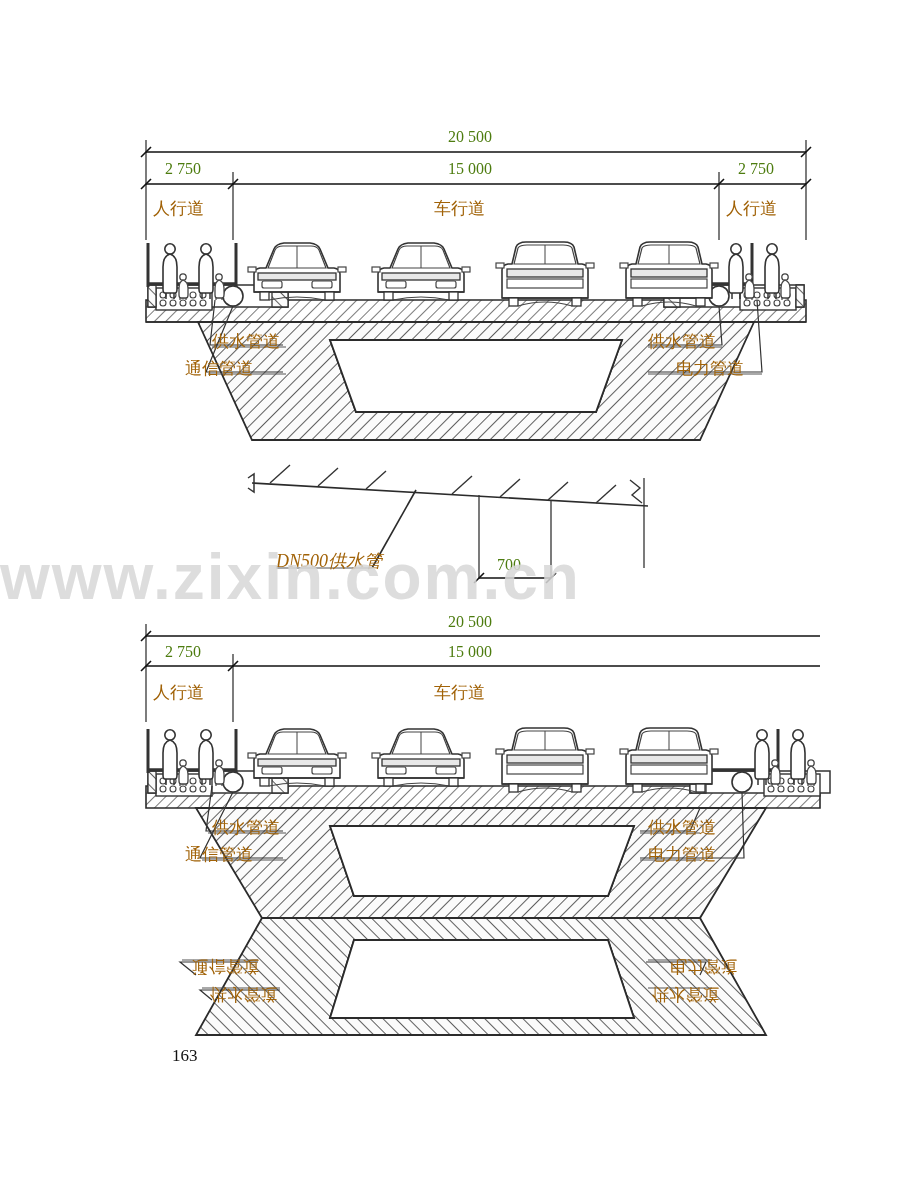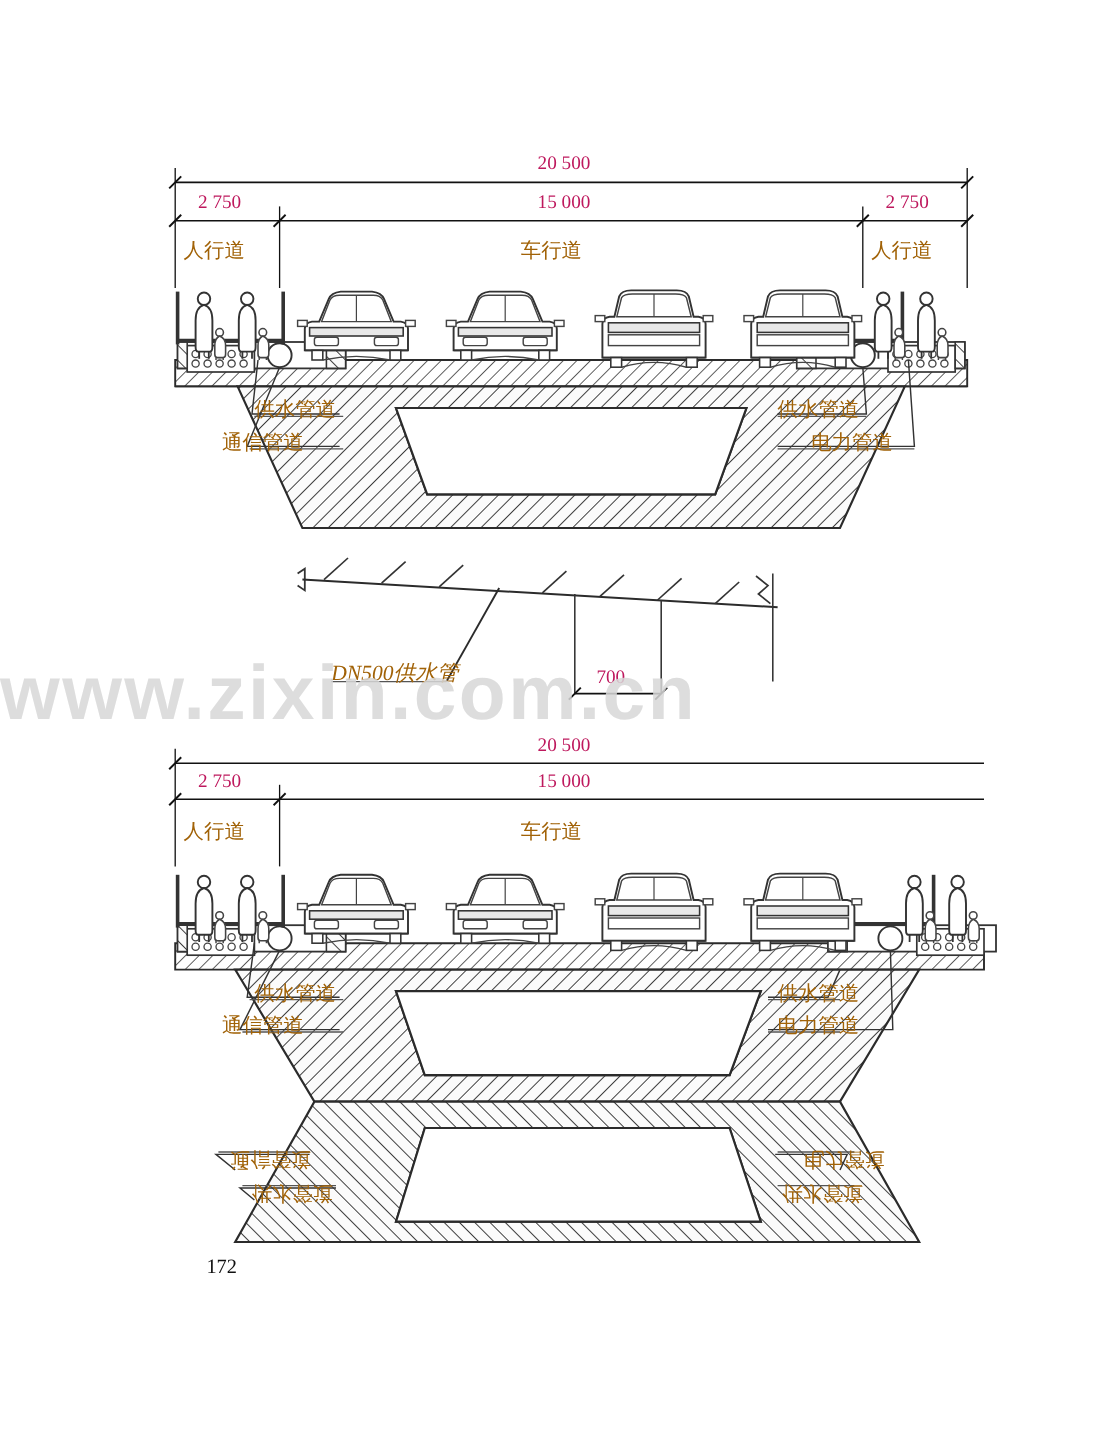--- a/index.html
+++ b/index.html
@@ -25,21 +25,21 @@
   }
   .lbl{
     position:absolute;
     font-family:"DejaVu Sans", sans-serif;
     font-size:17px;color:#a16207;
     white-space:nowrap;
   }
   .dim{
     position:absolute;
     font-family:"Liberation Serif", serif;
-    font-size:16px;color:#be185d;
+    font-size:16px;color:#4d7c0f;
     white-space:nowrap;
   }
   .ital{font-style:italic;font-family:"Liberation Serif", serif;}
   .flipy{transform:scaleY(-1);transform-origin:center;}
   .clipbox{position:absolute;overflow:hidden;}
 </style>
 </head>
 <body>
 
 <div class="page">
@@ -356,15 +356,15 @@
   <div class="lbl flipy" style="left:192px;top:955px;">通信管道</div>
   <div class="lbl flipy" style="left:210px;top:983px;">供水管道</div>
 
   <div class="clipbox" style="left:646px;top:950px;width:274px;height:70px;">
     <div class="lbl flipy" style="left:24px;top:5px;">电力管道</div>
     <div class="lbl flipy" style="left:6px;top:33px;">供水管道</div>
   </div>
 
   <div class="wm">www.zixin.com.cn</div>
 
-  <div class="pageno">172</div>
+  <div class="pageno">163</div>
 
 </div>
 
 </body></html>

